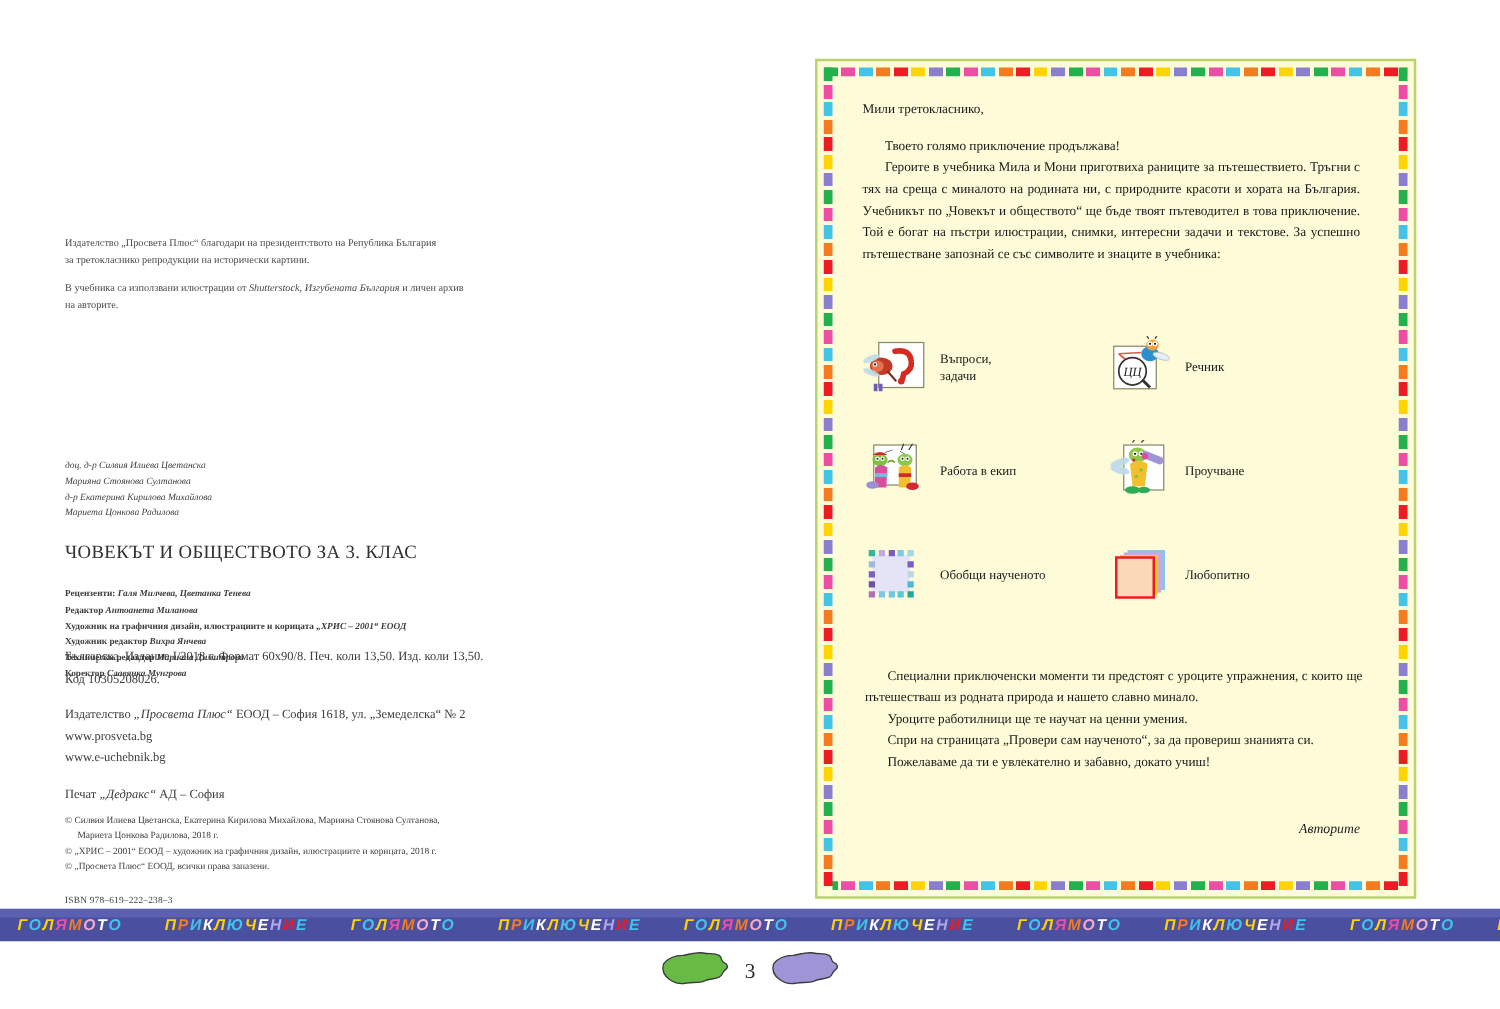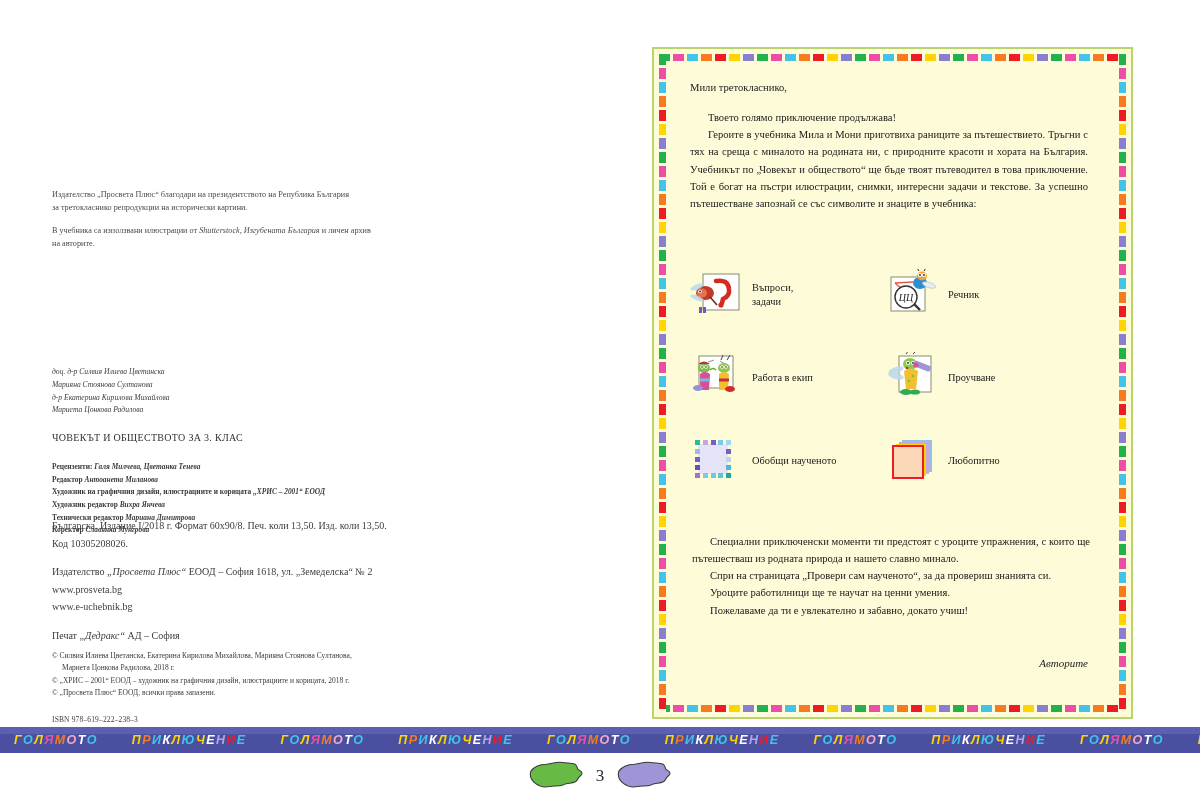--- a/index.html
+++ b/index.html
@@ -45,21 +45,21 @@
     color: #3c3c3c;
     font-size: 7.6px;
     line-height: 1.68;
   }
   .authors-block .author-name {
     font-style: italic;
     display: block;
   }
   .booktitle {
     margin-top: 13px;
-    font-size: 10px;
+    font-size: 15px;
     letter-spacing: 0.3px;
     color: #303030;
     font-style: normal;
   }
   .staff-block {
     margin-top: 14px;
     font-size: 7.4px;
     line-height: 1.72;
     color: #3c3c3c;
   }
@@ -478,22 +478,22 @@
               </div>
               <div class="sym-label">
                 <span>Любопитно</span>
               </div>
             </div>
           </div>
         </div>
 
         <div class="closing">
           <p>Специални приключенски моменти ти предстоят с уроците упражнения, с които ще пътешестваш из родната природа и нашето славно минало.</p>
+          <p>Уроците работилници ще те научат на ценни умения.</p>
           <p>Спри на страницата „Провери сам наученото“, за да провериш знанията си.</p>
-          <p>Уроците работилници ще те научат на ценни умения.</p>
           <p>Пожелаваме да ти е увлекателно и забавно, докато учиш!</p>
         </div>
 
         <div class="signature">Авторите</div>
       </div>
     </div>
   </div>
 
   <div class="banner" style="background: rgb(75, 79, 160);">
     <div class="banner-wave"></div>

